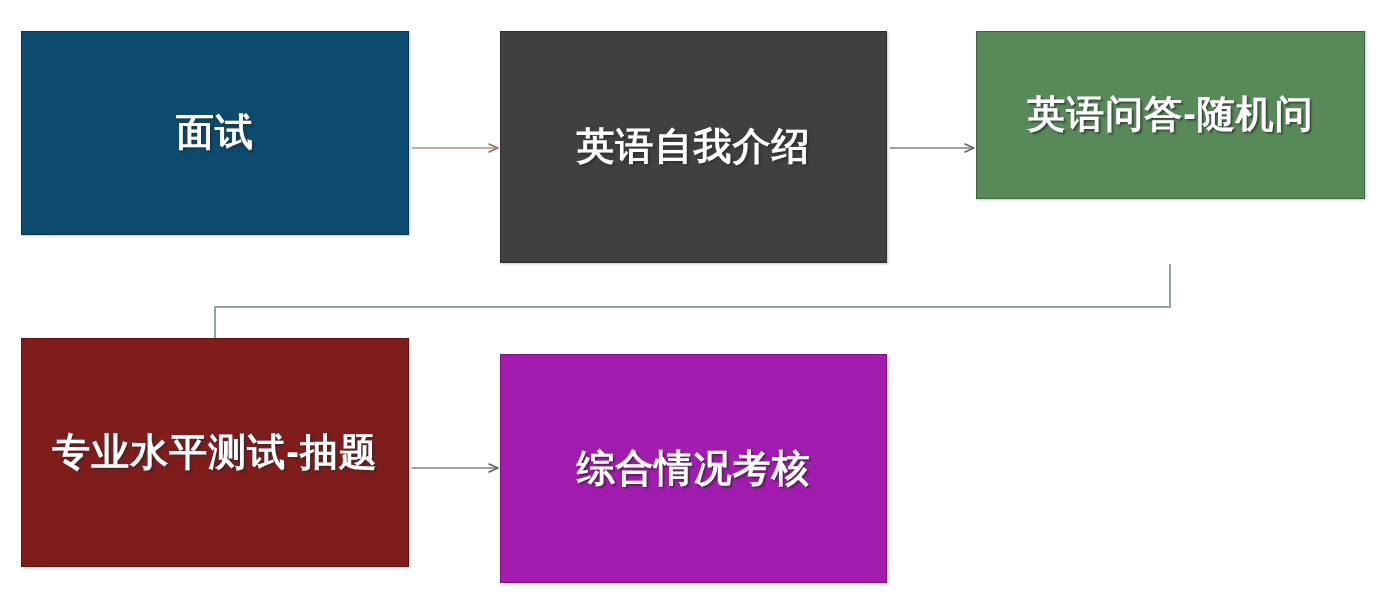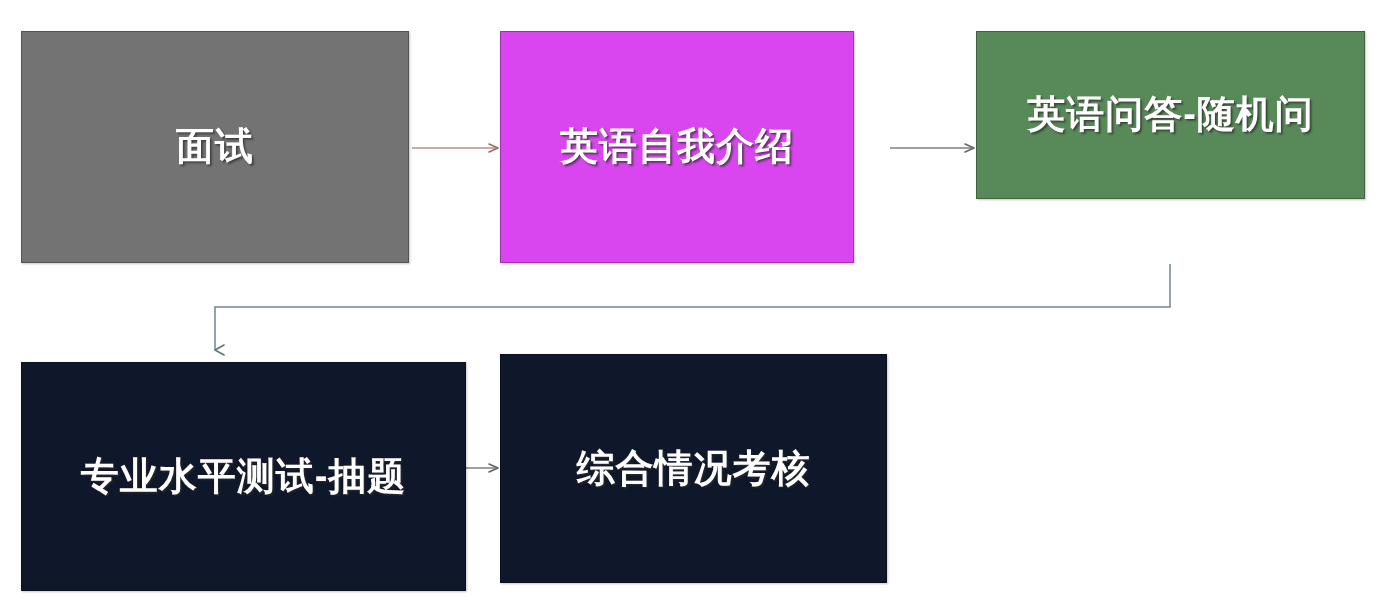--- a/index.html
+++ b/index.html
@@ -85,33 +85,33 @@
 
     <g>
       <path d="M1170,264 L1170,307 L215,307 L215,350" fill="none" stroke="#72868c" stroke-width="1.5" stroke-linejoin="miter" marker-end="url(#arrowhead-teal)"></path>
     </g>
 
     <g>
       <line x1="412" y1="468" x2="497" y2="468" stroke="#7d7f80" stroke-width="1.5" marker-end="url(#arrowhead-gray)"></line>
     </g>
   </svg>
 
-  <div class="node" id="node-interview" style="background: #737373; left: 21px; top: 31px; width: 388px; height: 232px;">
+  <div class="node" id="node-interview" style="background: #0c4a6e; left: 21px; top: 31px; width: 388px; height: 204px;">
     <span class="node-label" style="color: rgb(255, 255, 255);">面试</span>
   </div>
 
-  <div class="node" id="node-english-intro" style="background: #d946ef; left: 500px; top: 31px; width: 354px; height: 232px;">
+  <div class="node" id="node-english-intro" style="background: #404040; left: 500px; top: 31px; width: 387px; height: 232px;">
     <span class="node-label" style="color: rgb(255, 255, 255);">英语自我介绍</span>
   </div>
 
   <div class="node" id="node-english-qa" style="background: rgb(88, 138, 89); left: 976px; top: 31px; width: 389px; height: 168px;">
     <span class="node-label" style="color: rgb(255, 255, 255);">英语问答-随机问</span>
   </div>
 
-  <div class="node" id="node-skill-test" style="background: #0f172a; left: 21px; top: 362px; width: 445px; height: 229px;">
+  <div class="node" id="node-skill-test" style="background: #7f1d1d; left: 21px; top: 338px; width: 388px; height: 229px;">
     <span class="node-label" style="color: rgb(255, 255, 255);">专业水平测试-抽题</span>
   </div>
 
-  <div class="node" id="node-overall-review" style="background: #0f172a; left: 500px; top: 354px; width: 387px; height: 229px;">
+  <div class="node" id="node-overall-review" style="background: #a21caf; left: 500px; top: 354px; width: 387px; height: 229px;">
     <span class="node-label" style="color: rgb(255, 255, 255);">综合情况考核</span>
   </div>
 
 </div>
 
 </body></html>

